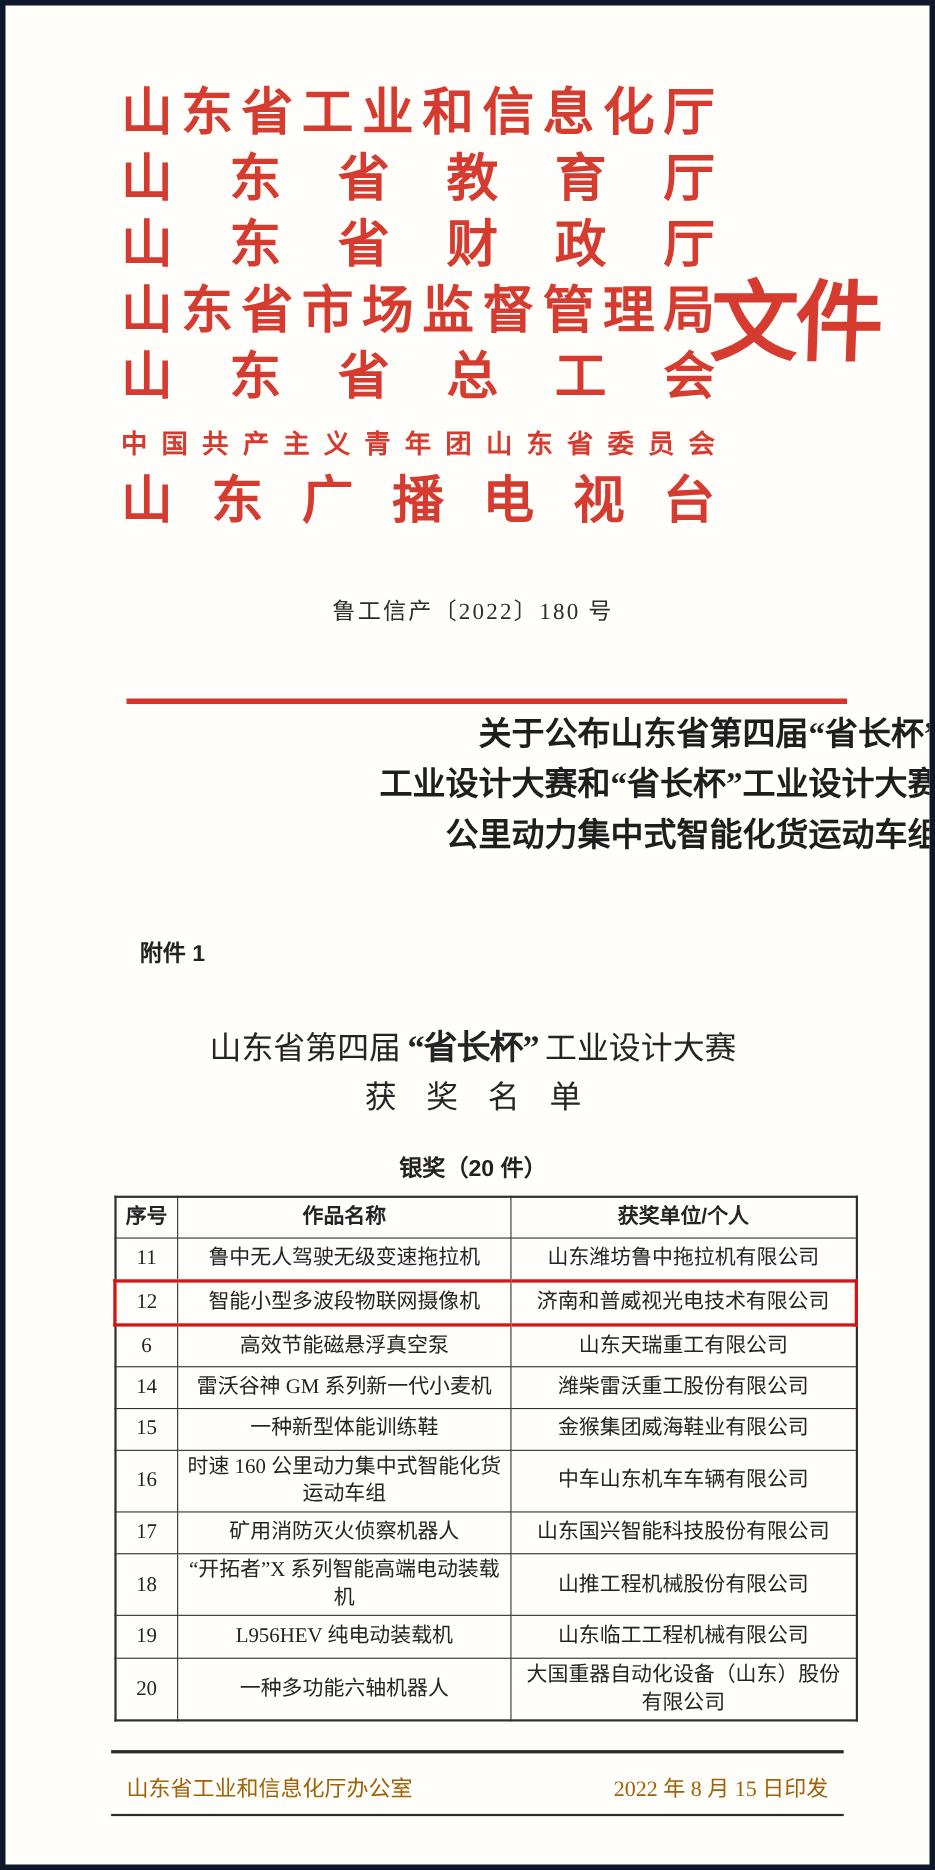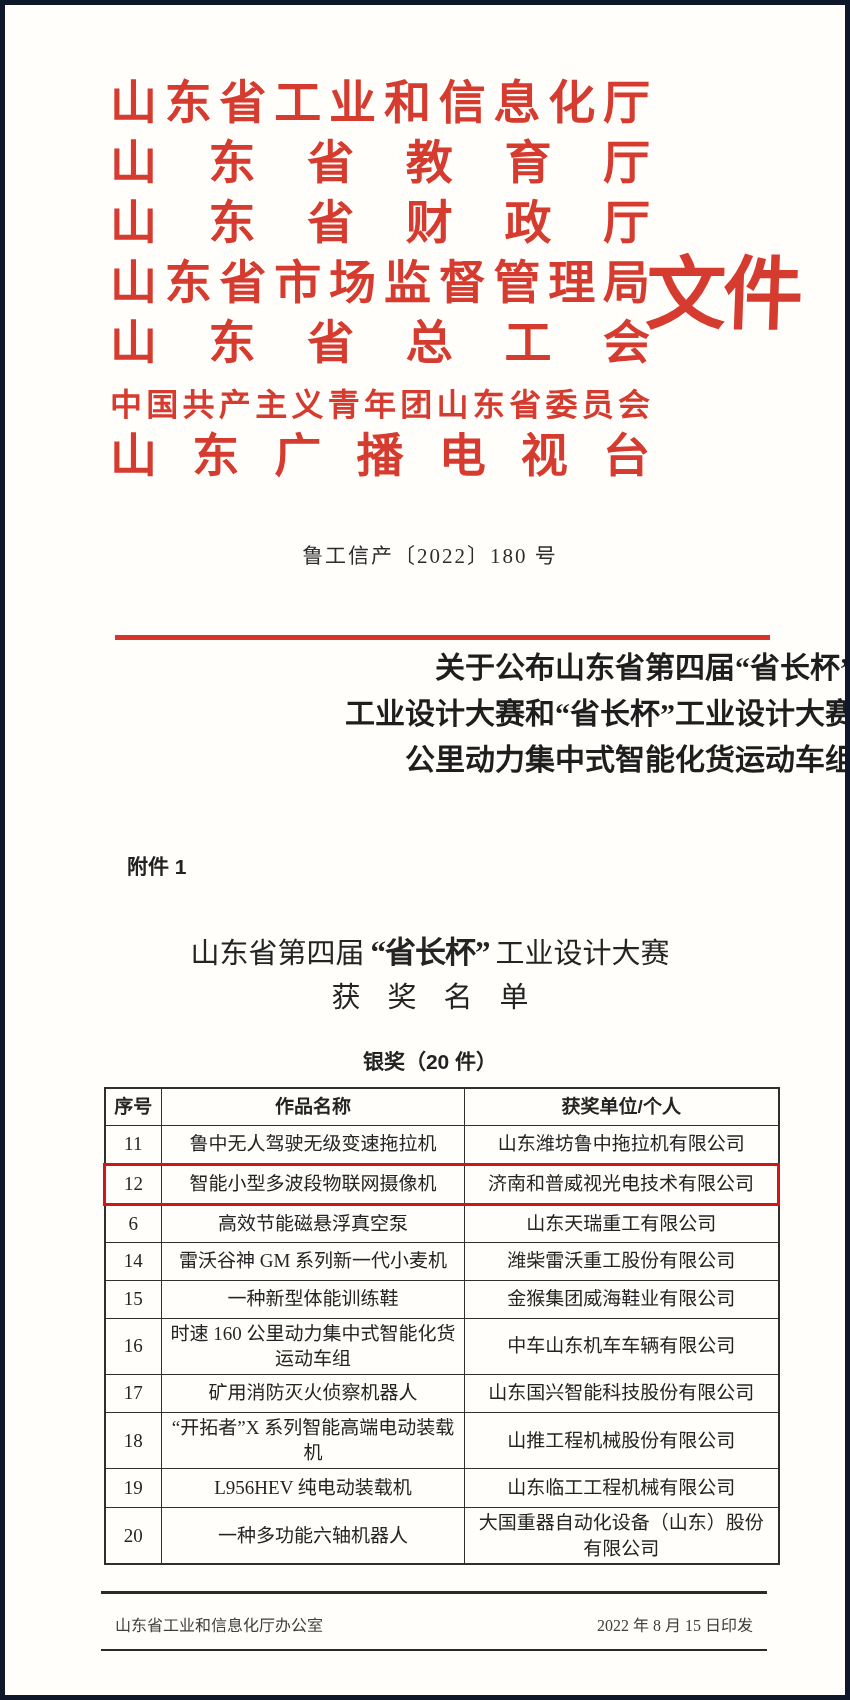--- a/index.html
+++ b/index.html
@@ -32,21 +32,21 @@
     color:var(--header-red);
     text-align:justify;text-align-last:justify;
     white-space:nowrap;
     font-family:"Liberation Serif","DejaVu Serif",serif;
   }
   .agency-line.l1{top:68px;}
   .agency-line.l2{top:128px;}
   .agency-line.l3{top:188px;}
   .agency-line.l4{top:248px;}
   .agency-line.l5{top:308px;}
-  .agency-line.l6{top:370px;font-size:32px;}
+  .agency-line.l6{top:370px;font-size:24px;}
   .agency-line.l7{top:421px;}
   .doc-mark{
     position:absolute;left:641px;top:238px;width:158px;height:104px;
     font-size:80px;line-height:104px;font-weight:bold;
     color:var(--header-red);
     letter-spacing:-3px;
     transform:skewX(-2deg);
     font-family:"Liberation Serif","DejaVu Serif",serif;
     white-space:nowrap;
   }
@@ -131,21 +131,21 @@
     background:#2b2b2b;
   }
   .foot-rule-bottom{
     position:absolute;top:1644px;left:96px;width:666px;height:2px;
     background:#2b2b2b;
   }
   .footer-text{
     position:absolute;top:1597px;left:96px;width:666px;height:44px;
     box-sizing:border-box;padding:0 14px;
     display:flex;justify-content:space-between;align-items:center;
-    font-size:16px;color:#404040;
+    font-size:20px;color:#a16207;
   }
 </style>
 </head>
 <body>
 
 <div class="page">
 
   <div class="agency-line l1">山东省工业和信息化厅</div>
   <div class="agency-line l2">山东省教育厅</div>
   <div class="agency-line l3">山东省财政厅</div>

